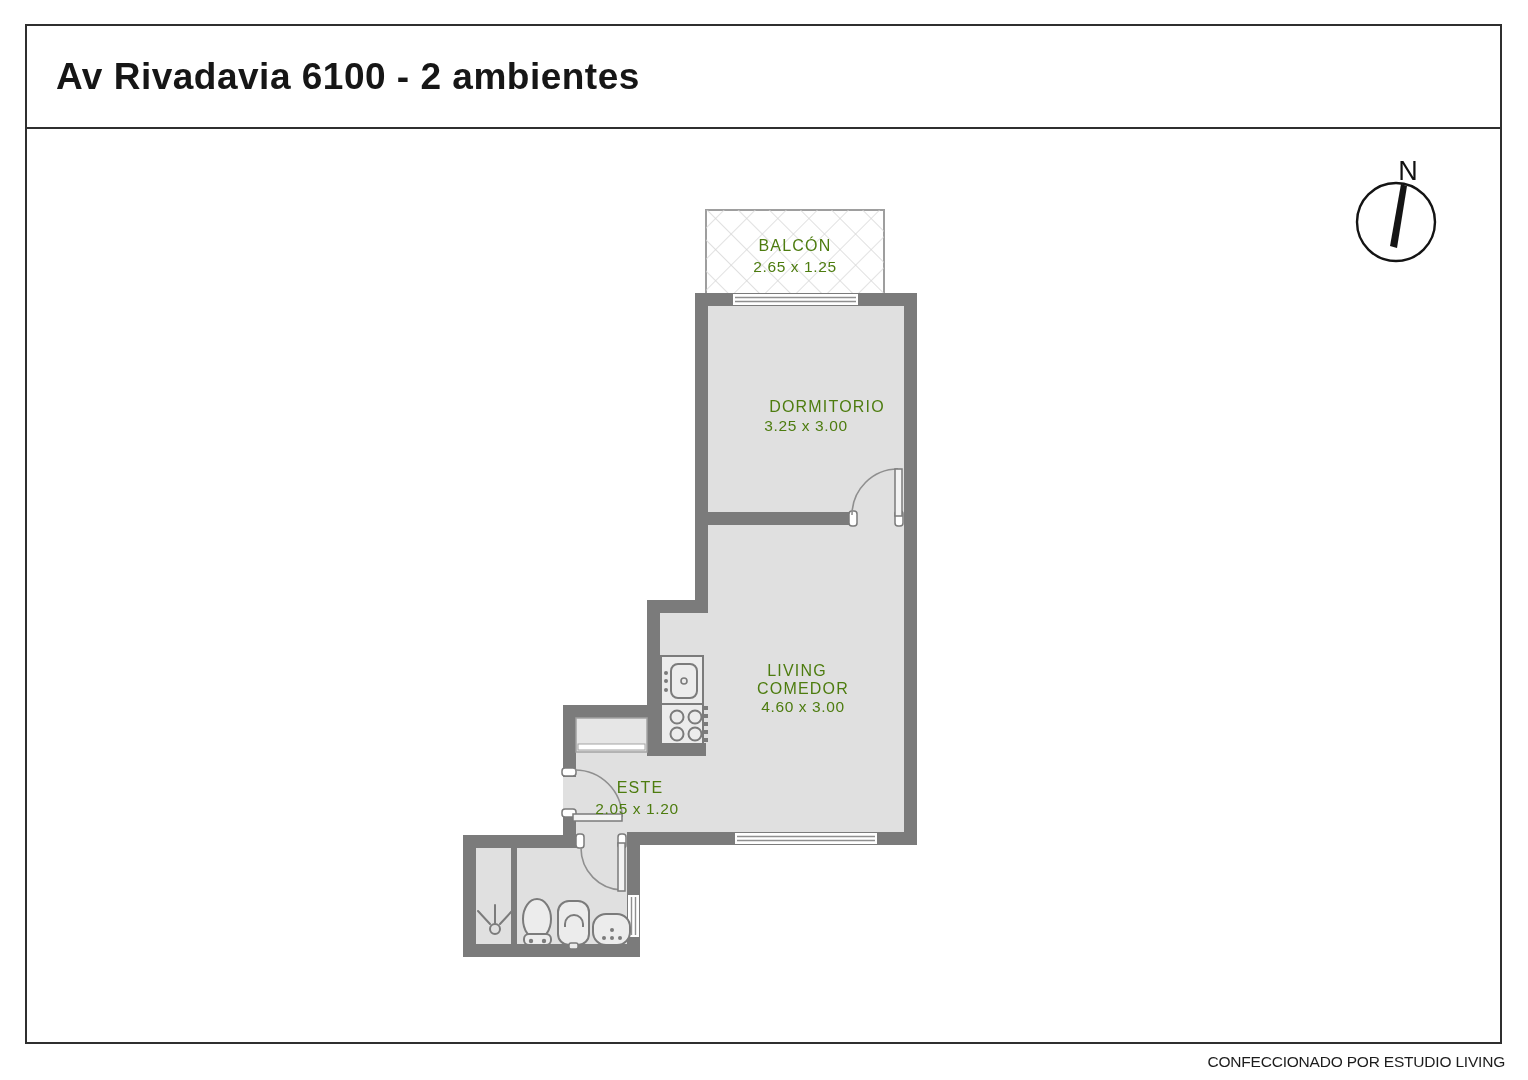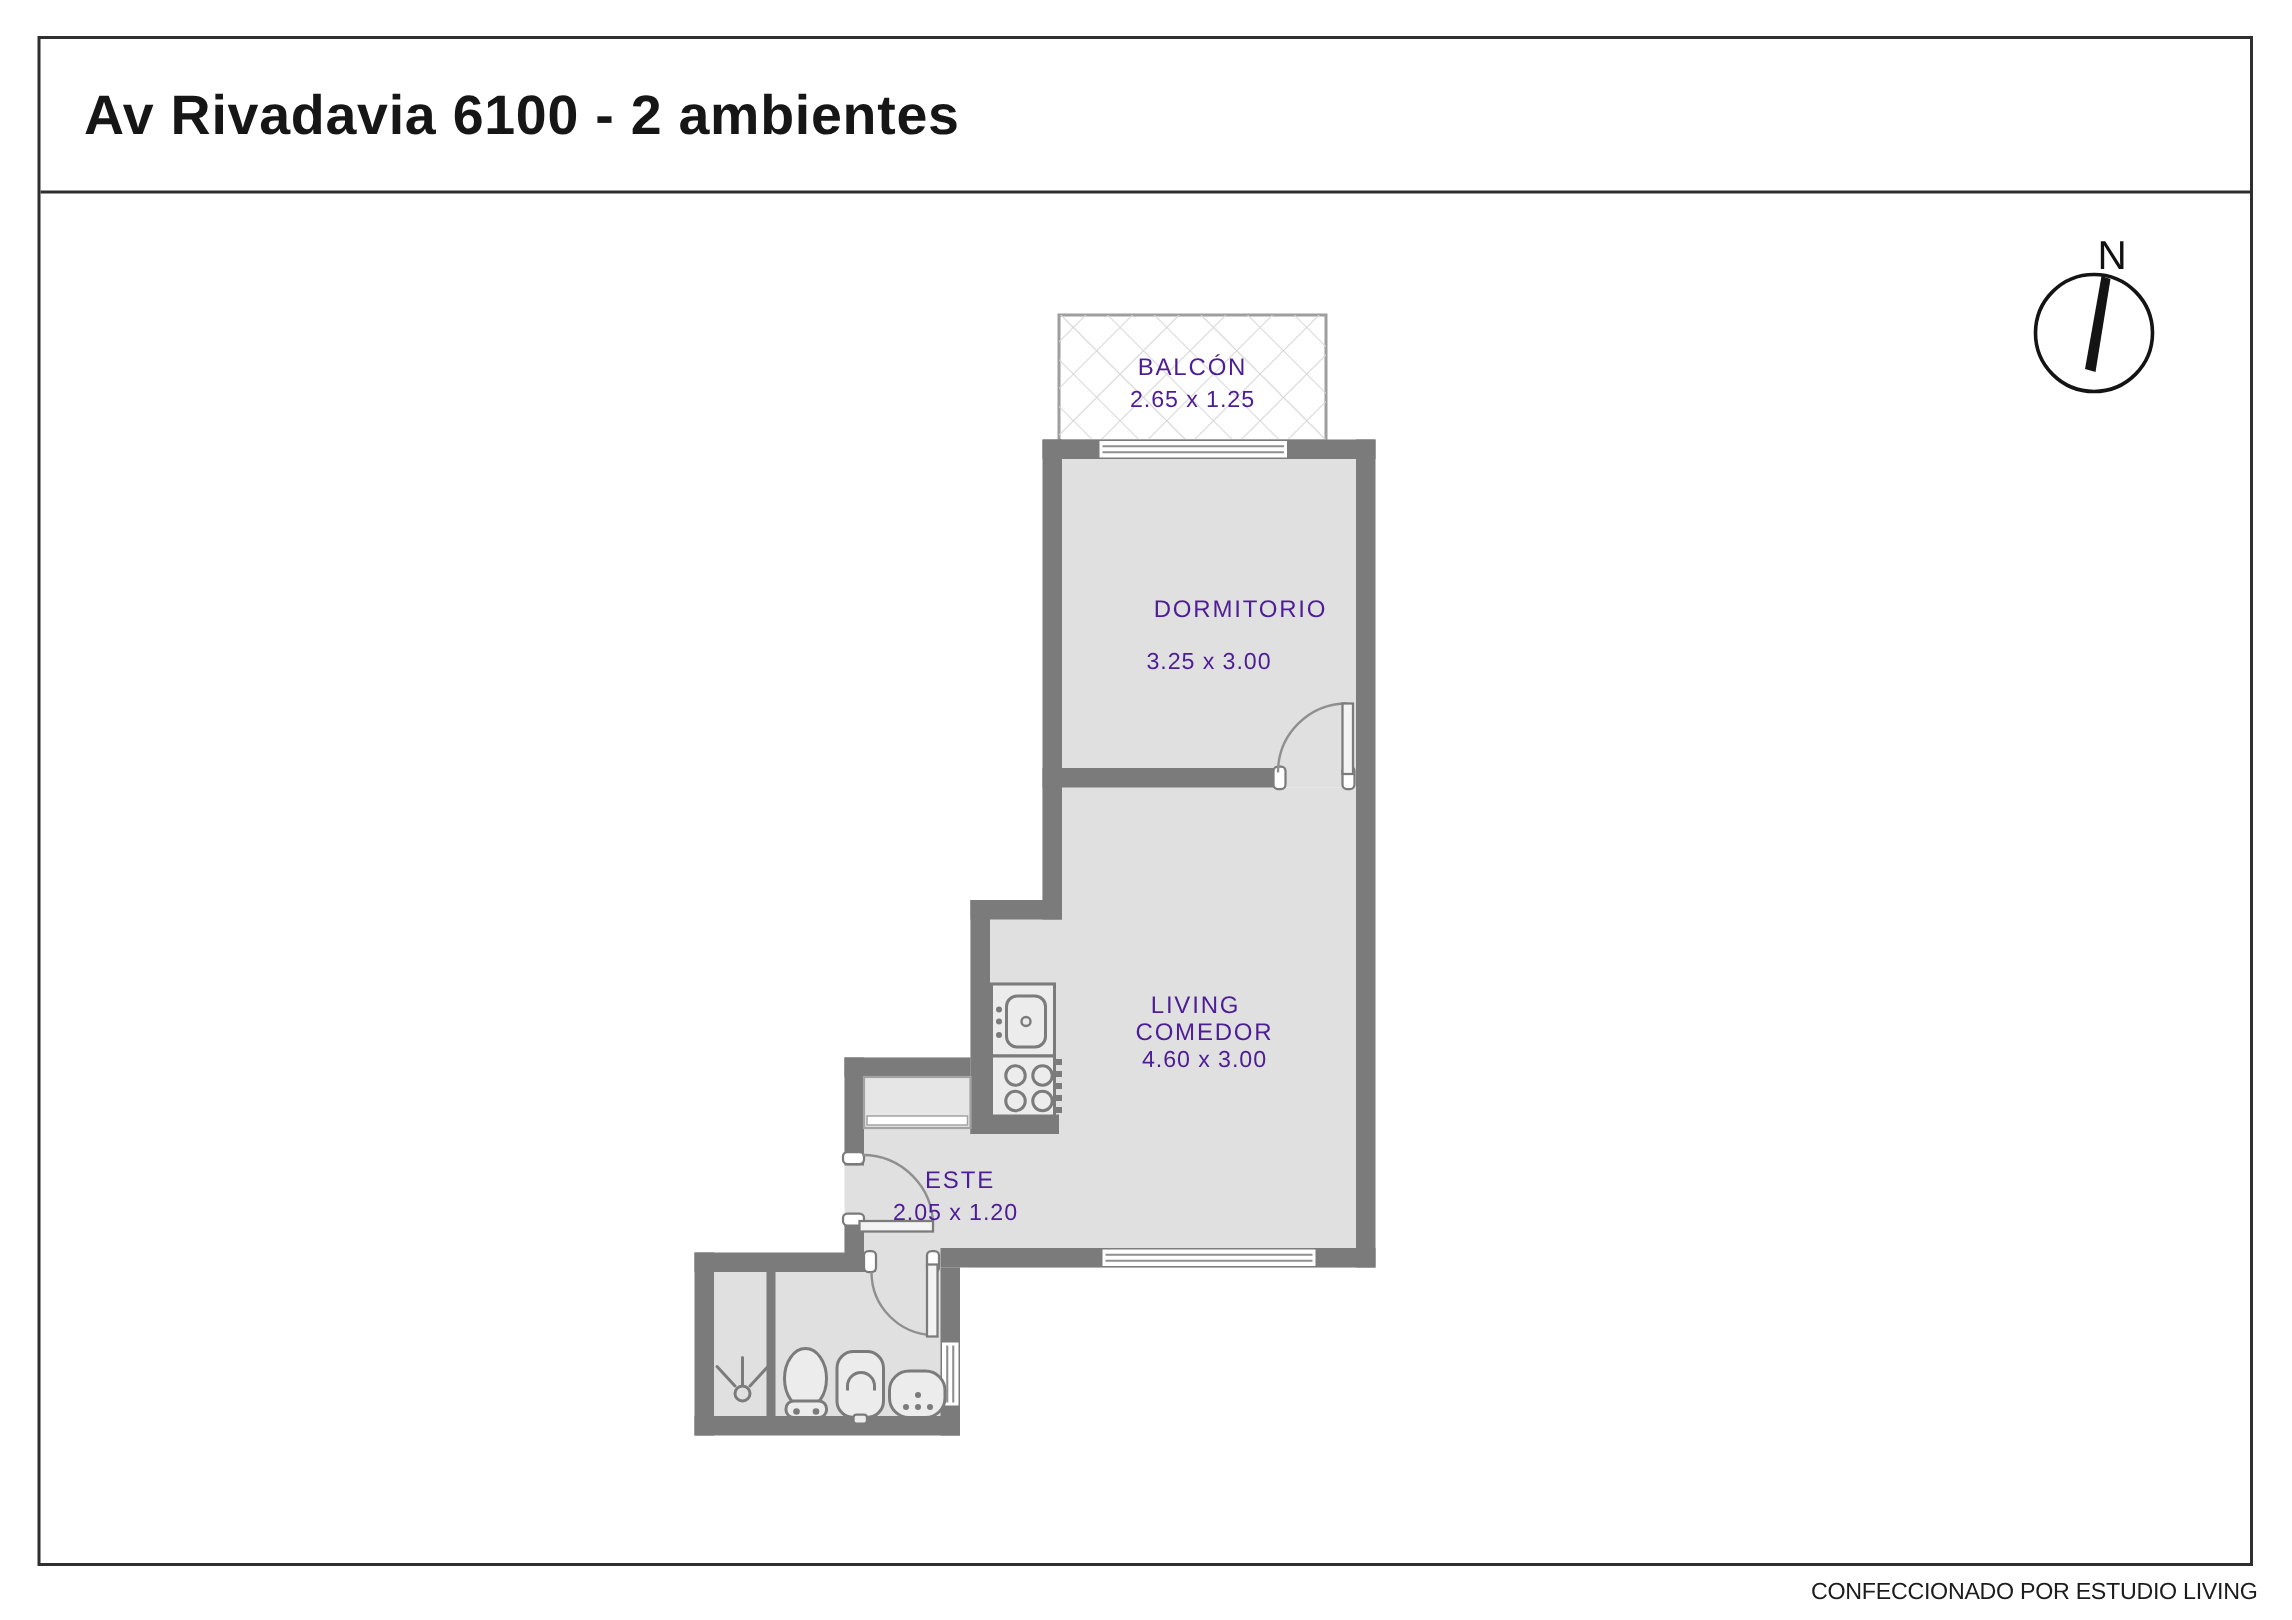--- a/index.html
+++ b/index.html
@@ -14,21 +14,21 @@
   }
   .title-bar{
     position:absolute;left:0;top:0;width:100%;height:101px;
     border-bottom:2px solid #2f2f2f;display:flex;align-items:center;
   }
   .page-title{
     margin-left:29px;font-size:37px;font-weight:600;color:#161616;letter-spacing:0.5px;
   }
   svg{position:absolute;left:0;top:0;}
   .plan-label{
-    position:absolute;transform:translate(-50%,-50%);color:#4c1d95;white-space:nowrap;
+    position:absolute;transform:translate(-50%,-50%);color:#4d7c0f;white-space:nowrap;
     text-align:center;line-height:1;
   }
   .room-name{font-size:16px;letter-spacing:1.2px;font-weight:400;}
   .room-dims{font-size:15.5px;letter-spacing:0.6px;font-weight:400;}
   .compass-n{font-size:27px;color:#111;font-weight:500;letter-spacing:0;}
   .footer-text{
     position:absolute;top:1053px;font-size:15.5px;color:#1c1c1c;letter-spacing:-0.2px;
     white-space:pre;font-weight:400;
   }
   .footer-left{left:24px;}
@@ -176,21 +176,21 @@
     <g>
       <circle cx="1396" cy="222" r="39" fill="#ffffff" stroke="#141414" stroke-width="2.4"></circle>
       <polygon points="1390,246 1397,248 1407,186 1401,184" fill="#141414"></polygon>
     </g>
   </svg>
 
   <div class="plan-label room-name" style="left:795px;top:246px;">BALCÓN</div>
   <div class="plan-label room-dims" style="left:795px;top:267px;text-align:right;">2.65 x 1.25</div>
 
   <div class="plan-label room-name" style="left:827px;top:407px;">DORMITORIO</div>
-  <div class="plan-label room-dims" style="left:806px;top:426px;margin-top:16px;">3.25 x 3.00</div>
+  <div class="plan-label room-dims" style="left:806px;top:426px;">3.25 x 3.00</div>
 
   <div class="plan-label room-name" style="left:797px;top:671px;">LIVING</div>
   <div class="plan-label room-name" style="left:803px;top:689px;">COMEDOR</div>
   <div class="plan-label room-dims" style="left:803px;top:707px;">4.60 x 3.00</div>
 
   <div class="plan-label room-name" style="left:640px;top:788px;">ESTE</div>
   <div class="plan-label room-dims" style="left:637px;top:809px;">2.05 x 1.20</div>
 
   <div class="plan-label compass-n" style="left:1408px;top:171px;">N</div>
 

